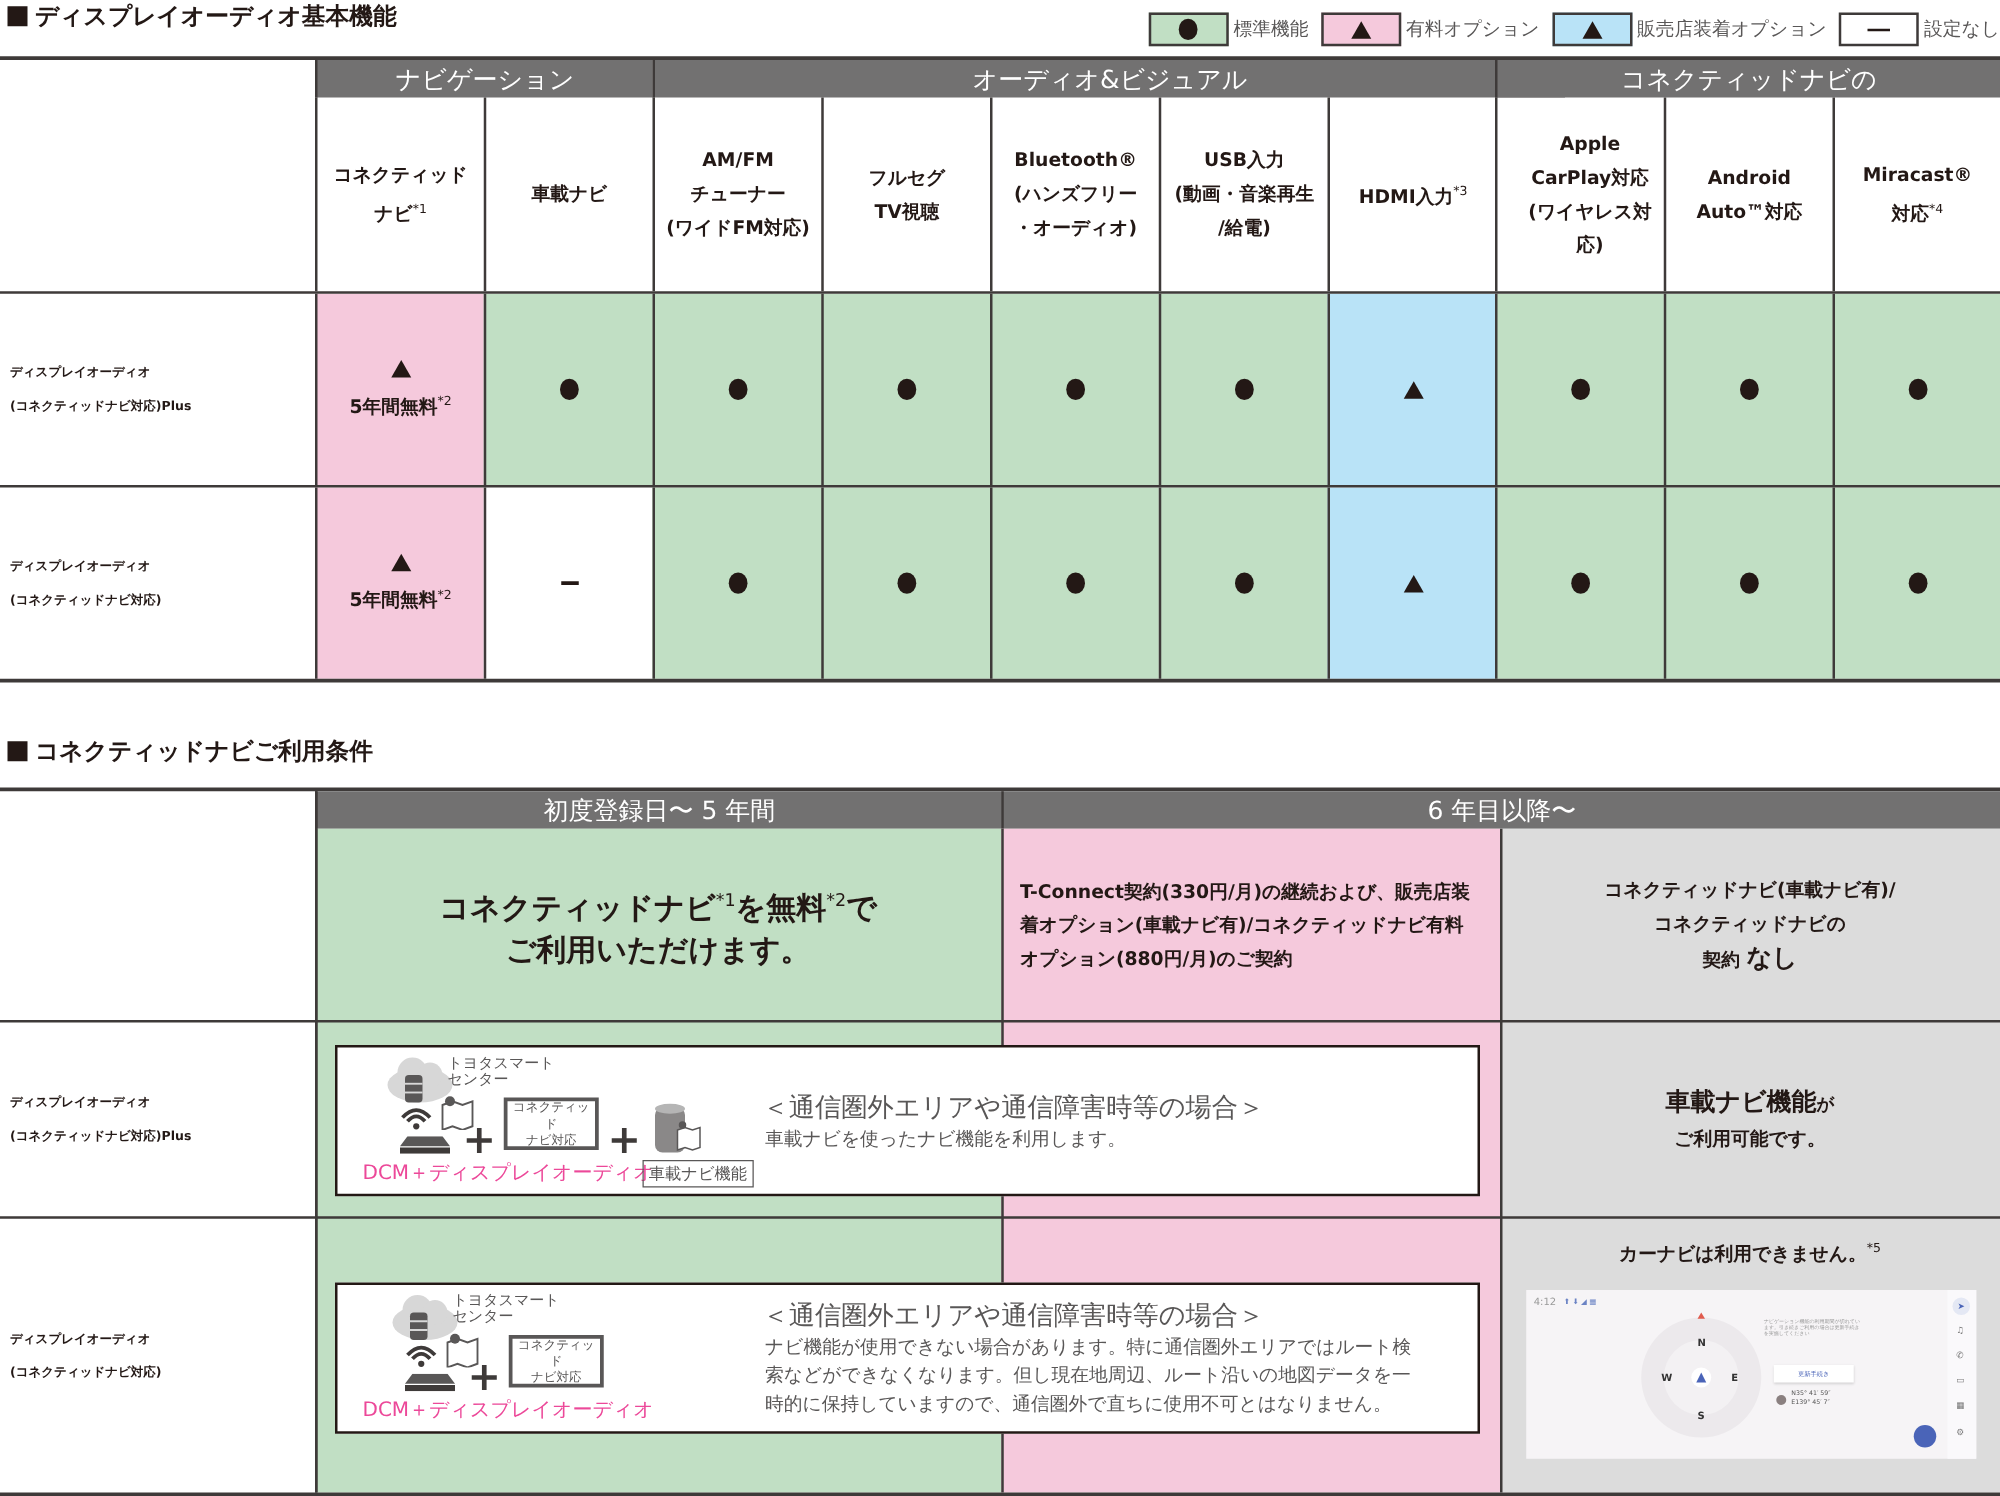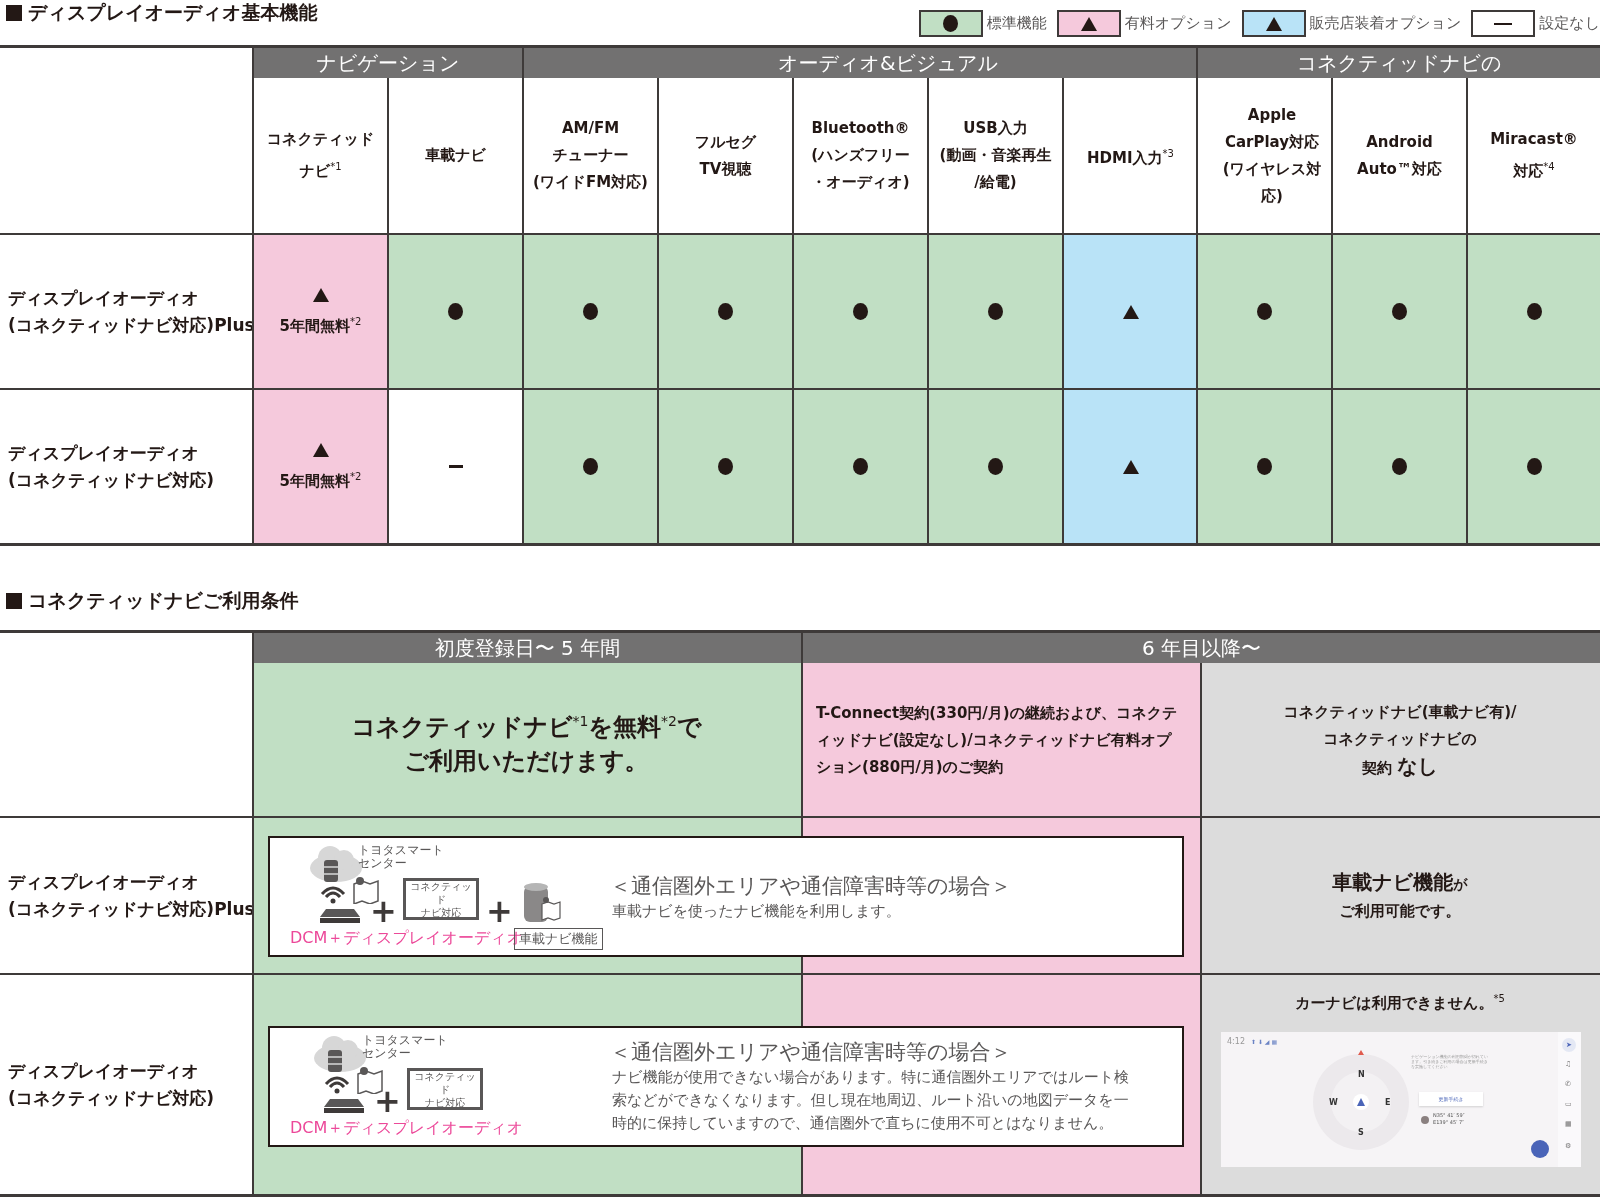--- a/index.html
+++ b/index.html
@@ -20,21 +20,21 @@
   .c-blue { background: #b9e3f7; }
   .c-white { background: #ffffff; }
   .c-gray { background: #dcdcdc; }
 
   
   .t1 { position: absolute; left: 0; top: 45px; width: 1600px; }
   .abs { position: absolute; }
   .grp-head { position: absolute; background: #727171; color: #ffffff; font-size: 20px; display: flex; align-items: center; justify-content: center; border-left: 2px solid #3e3a39; }
   .col-head { position: absolute; display: flex; align-items: center; justify-content: center; text-align: center; font-size: 15px; font-weight: bold; line-height: 27px; border-left: 2px solid #3e3a39; white-space: pre-line; }
   .cell { position: absolute; display: flex; flex-direction: column; align-items: center; justify-content: center; border-left: 2px solid #3e3a39; font-size: 15px; font-weight: bold; }
-  .row-label { position: absolute; left: 8px; display: flex; flex-direction: column; justify-content: center; font-size: 17px; font-weight: bold; line-height: 27px; white-space: pre-line; }
+  .row-label { position: absolute; left: 8px; display: flex; flex-direction: column; justify-content: center; font-size: 10px; font-weight: bold; line-height: 27px; white-space: pre-line; }
   .hline { position: absolute; left: 0; width: 1600px; background: #3e3a39; }
   .sym-dot { width: 15px; height: 17px; border-radius: 50%; background: #231815; }
   .sym-tri { width: 0; height: 0; border-left: 8px solid transparent; border-right: 8px solid transparent; border-bottom: 14px solid #231815; }
   .sym-dash { width: 14px; height: 3px; background: #231815; }
   .sup { font-size: 10px; vertical-align: super; font-weight: normal; }
 
   
   .big-text { font-size: 24px; font-weight: bold; text-align: center; line-height: 34px; }
   .pink-text { font-size: 15px; font-weight: bold; line-height: 27px; }
   .gray-text { font-size: 15px; font-weight: bold; line-height: 27px; text-align: center; }
@@ -204,21 +204,21 @@
   <div class="abs c-pink" style="left:801px;top:33px;width:399px;height:531px;border-left:2px solid #3e3a39;"></div>
   <div class="abs c-gray" style="left:1200px;top:33px;width:400px;height:531px;border-left:2px solid #3e3a39;"></div>
 
   <div class="abs" style="left:252px;top:33px;width:549px;height:155px;display:flex;align-items:center;justify-content:center;">
     <div class="big-text">
       <span>コネクティッドナビ</span><span class="sup" style="font-size:14px;">*1</span><span>を無料</span><span class="sup" style="font-size:14px;">*2</span><span>で</span><br>
       <span>ご利用いただけます。</span>
     </div>
   </div>
   <div class="abs" style="left:816px;top:33px;width:370px;height:155px;display:flex;align-items:center;">
-    <div class="pink-text">T-Connect契約(330円/月)の継続および、コネクティッドナビ(設定なし)/コネクティッドナビ有料オプション(880円/月)のご契約</div>
+    <div class="pink-text">T-Connect契約(330円/月)の継続および、販売店装着オプション(車載ナビ有)/コネクティッドナビ有料オプション(880円/月)のご契約</div>
   </div>
   <div class="abs" style="left:1200px;top:33px;width:400px;height:155px;display:flex;align-items:center;justify-content:center;">
     <div class="gray-text">
       <span>コネクティッドナビ(車載ナビ有)/</span><br>
       <span>コネクティッドナビの</span><br>
       <span>契約</span> <span style="font-size:20px;">なし</span>
     </div>
   </div>
 
   <div class="row-label" style="top:188px;height:155px;">ディスプレイオーディオ

